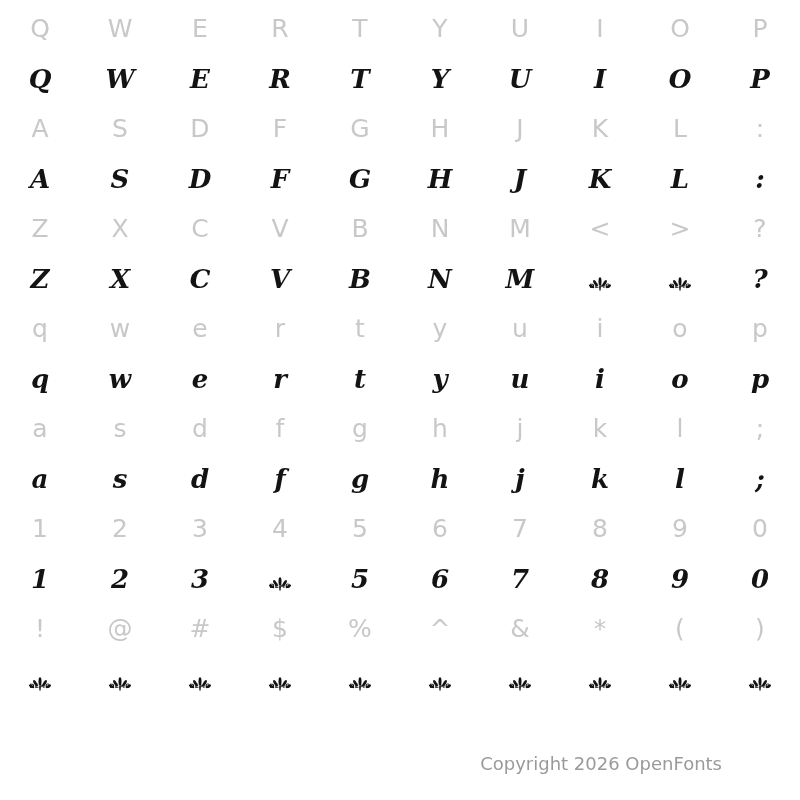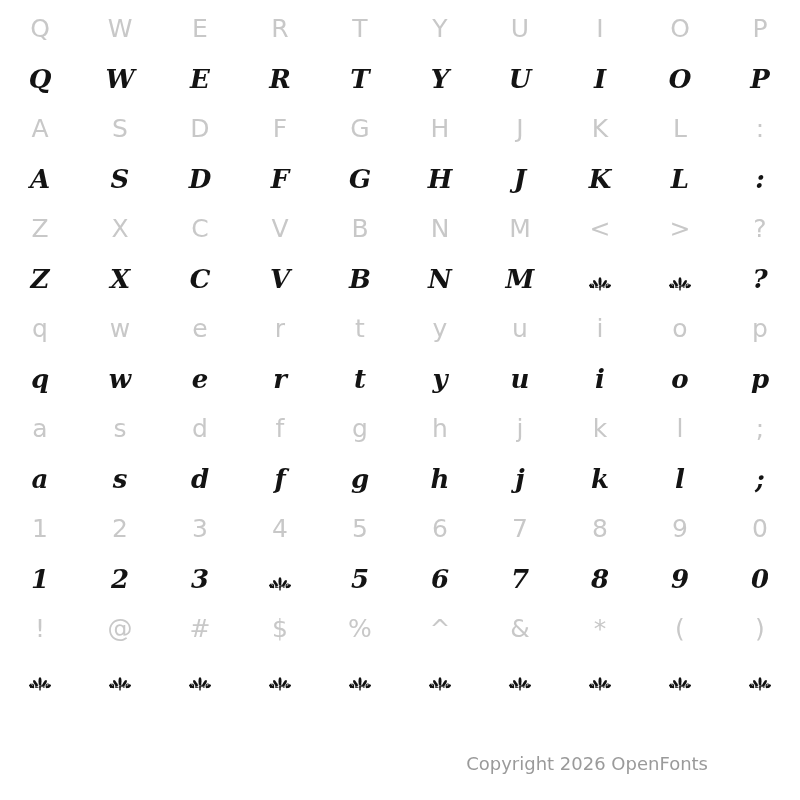--- a/index.html
+++ b/index.html
@@ -83,21 +83,21 @@
     font-style: normal;
     font-weight: 700;
     font-size: 6px;
     letter-spacing: 0.2px;
     color: #131313;
     line-height: 8px;
   }
 
   #footer-note {
     position: absolute;
-    right: 92px;
+    right: 78px;
     bottom: 26px;
     font-family: "DejaVu Sans", sans-serif;
     font-size: 18px;
     color: #9a9a9a;
     white-space: nowrap;
   }
 </style>
 </head>
 <body>
 

